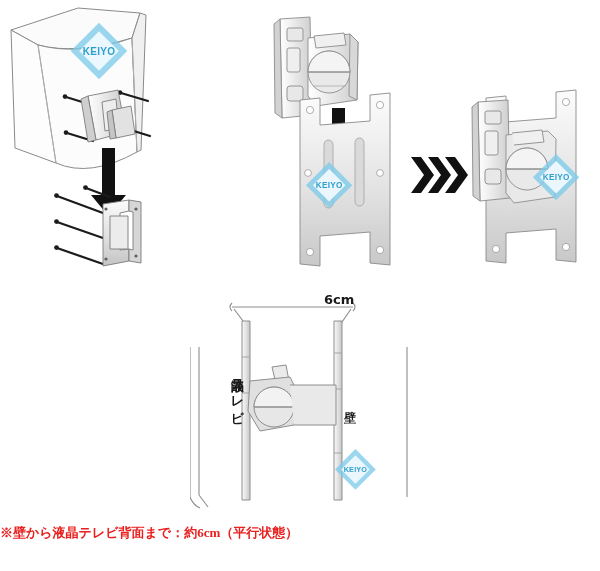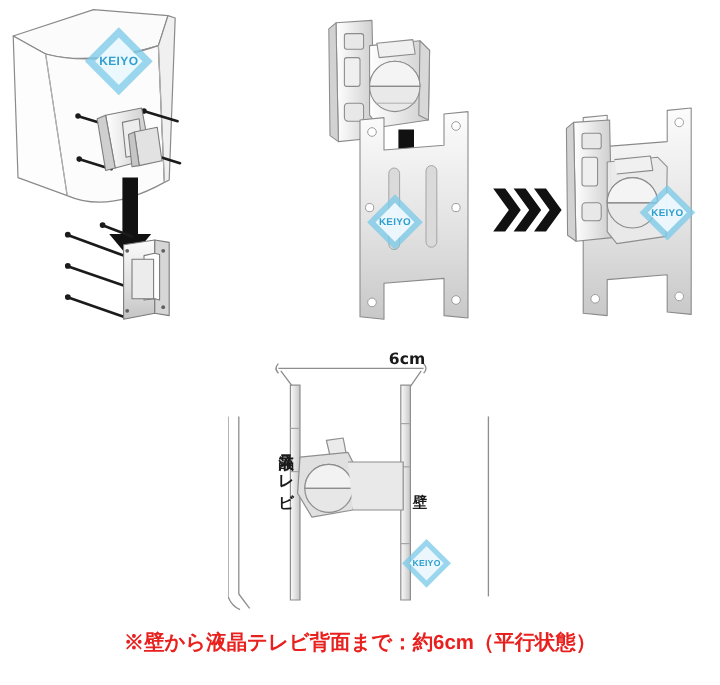--- a/index.html
+++ b/index.html
@@ -68,26 +68,25 @@
   #panel-tv       { left: 0;   top: 0;   width: 260px; height: 290px; }
   #panel-bracket  { left: 258px; top: 0; width: 342px; height: 290px; }
   #panel-side     { left: 190px; top: 285px; width: 260px; height: 225px; }
 
   
   #caption {
     position: absolute;
     left: 0;
     top: 524px;
     width: 600px;
-    text-align: center;
     color: #e8201e;
-    font-size: 17px;
+    font-size: 13px;
     font-weight: bold;
     letter-spacing: 0px;
-    font-family: Liberation Sans, sans-serif;
+    font-family: Liberation Serif, serif;
     white-space: nowrap;
   }
 
   
   .vlabel {
     position: absolute;
     writing-mode: vertical-rl;
     text-orientation: upright;
     color: #1a1a1a;
     font-weight: bold;

